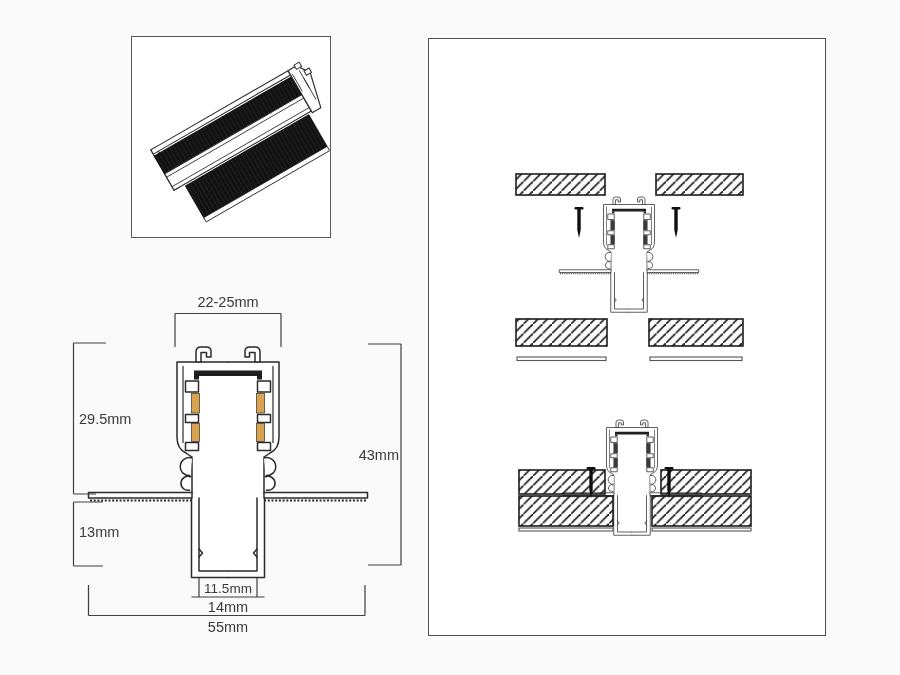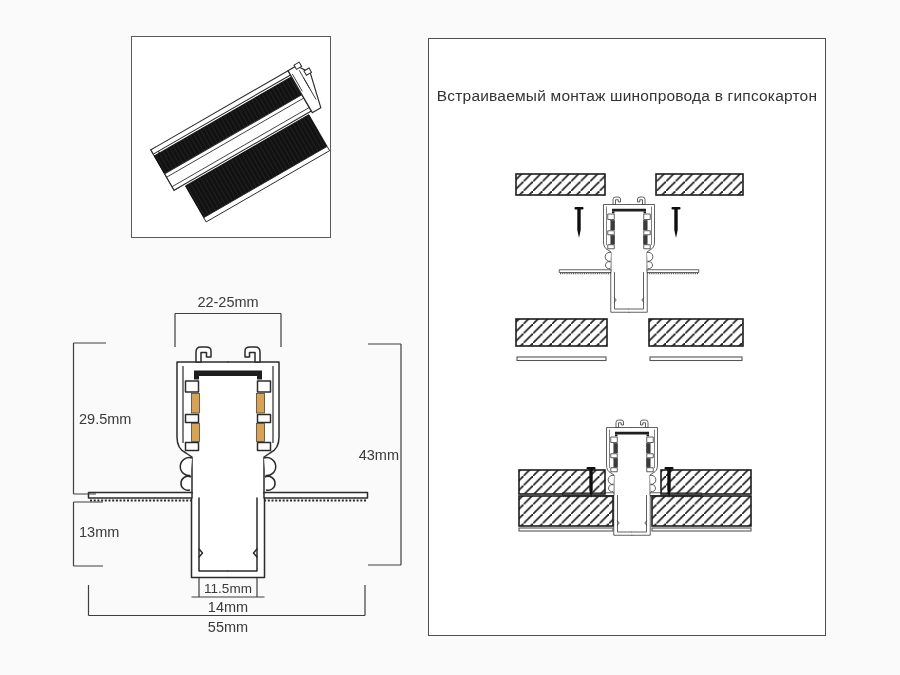--- a/index.html
+++ b/index.html
@@ -110,21 +110,20 @@
     <text class="dim-text" x="228" y="307" text-anchor="middle">22-25mm</text>
     <text class="dim-text" x="79" y="424">29.5mm</text>
     <text class="dim-text" x="399" y="460" text-anchor="end">43mm</text>
     <text class="dim-text" x="79" y="537">13mm</text>
     <text class="dim-text-sm" x="228" y="593" text-anchor="middle">11.5mm</text>
     <text class="dim-text" x="228" y="611.5" text-anchor="middle">14mm</text>
     <text class="dim-text" x="228" y="631.5" text-anchor="middle">55mm</text>
   </svg>
 
   <div class="panel">
-    <div class="panel-title">Встраиваемый монтаж шинопровода в гипсокартон</div>
 
     <svg class="panel-svg" width="395" height="595" viewBox="428 38 395 595">
       <defs>
         <pattern id="hatch" width="9.5" height="9.5" patternUnits="userSpaceOnUse">
           <path d="M-2,11.5 L11.5,-2" stroke="#1c1c1c" stroke-width="1.7"></path>
         </pattern>
         <g id="screwGlyph">
           <rect x="-4.5" y="0" width="9" height="2.6" rx="1"></rect>
           <rect x="-1.7" y="2" width="3.4" height="21"></rect>
           <polygon points="-1.7,23 1.7,23 0,31"></polygon>

